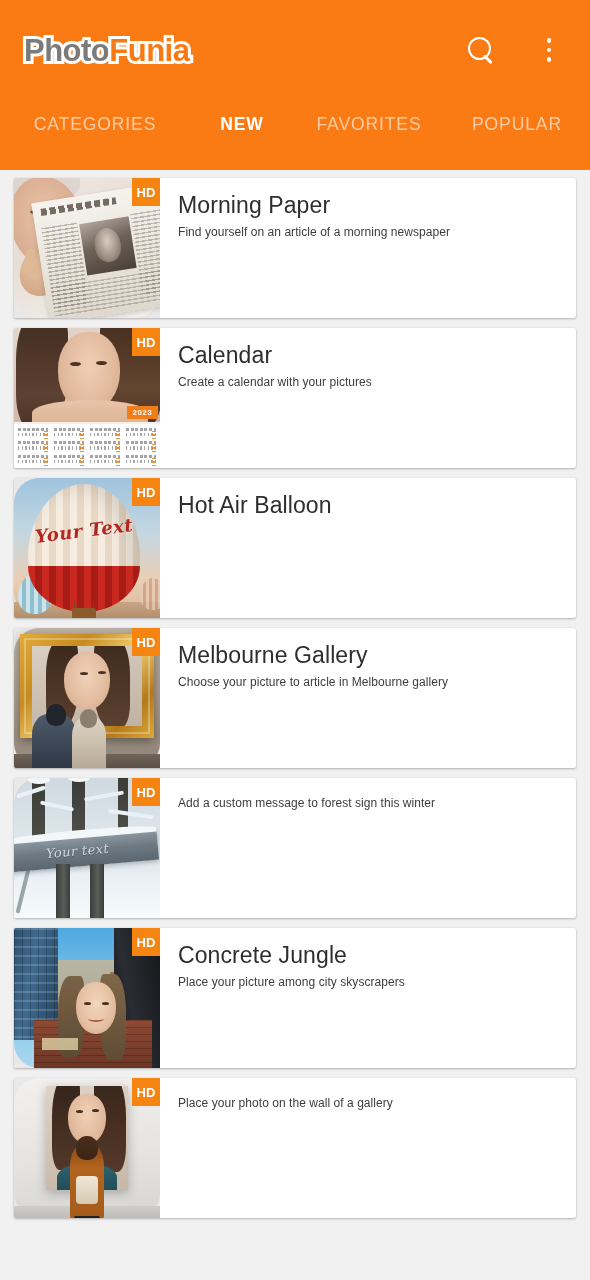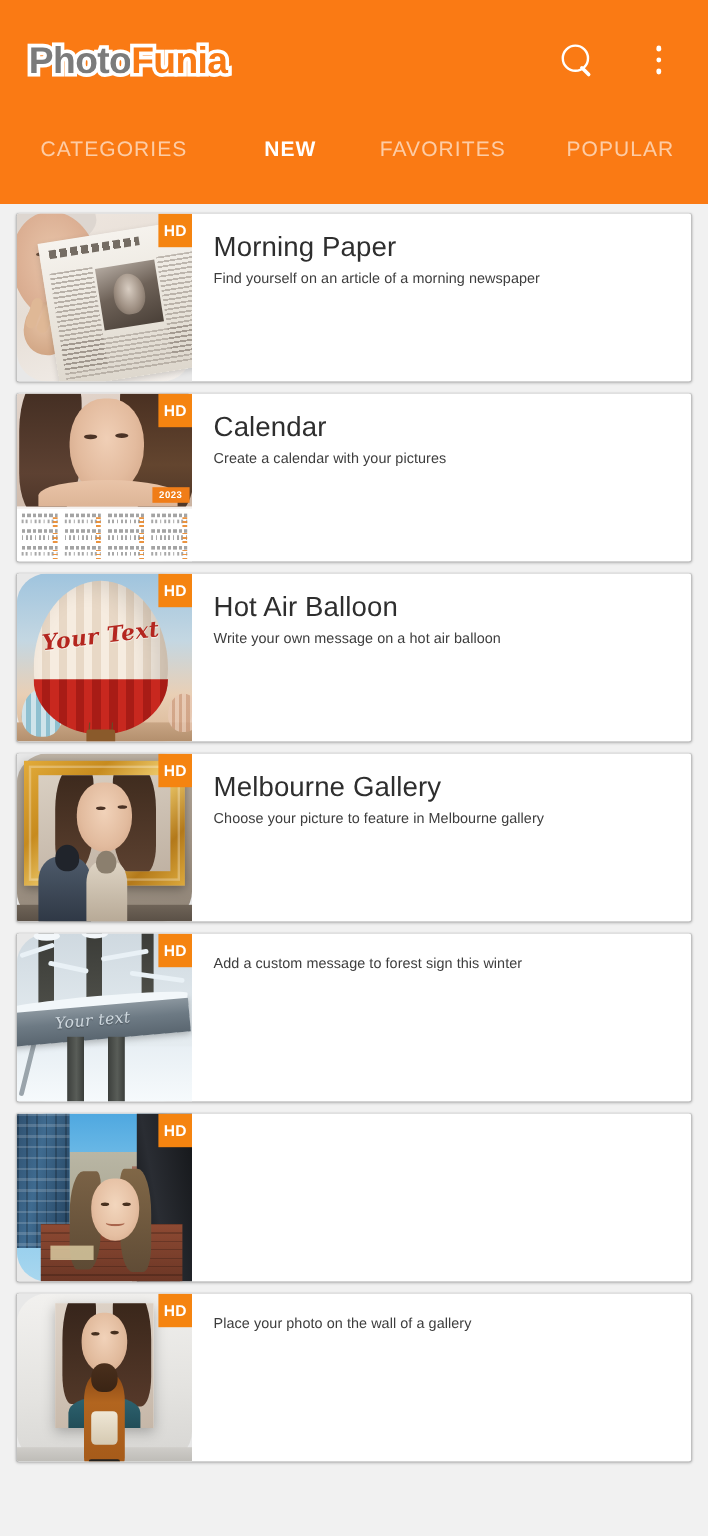--- a/index.html
+++ b/index.html
@@ -713,21 +713,20 @@
           <div class="hab-balloon"></div>
           <div class="hab-red"></div>
           <div class="hab-text">Your Text</div>
           <div class="hab-rope"></div>
           <div class="hab-basket"></div>
         </div>
         <div class="hd-badge">HD</div>
       </div>
       <div class="card-body">
         <div class="card-title">Hot Air Balloon</div>
-        <div class="card-desc">Write your own message on a hot air balloon</div>
       </div>
     </div>
 
     <div class="card">
       <div class="thumb">
         <div class="scene mg-bg">
           <div class="mg-floor"></div>
           <div class="mg-frame">
             <div class="mg-canvas">
               <div class="mg-hairL"></div>
@@ -739,21 +738,21 @@
           </div>
           <div class="mg-vis1"></div>
           <div class="mg-vis1head"></div>
           <div class="mg-vis2"></div>
           <div class="mg-vis2head"></div>
         </div>
         <div class="hd-badge">HD</div>
       </div>
       <div class="card-body">
         <div class="card-title">Melbourne Gallery</div>
-        <div class="card-desc">Choose your picture to feature in Melbourne gallery</div>
+        <div class="card-desc">Choose your picture to article in Melbourne gallery</div>
       </div>
     </div>
 
     <div class="card">
       <div class="thumb">
         <div class="scene ss-bg">
           <div class="ss-snowground"></div>
           <div class="ss-tree" style="left:18px;"></div>
           <div class="ss-tree" style="left:58px;height:62px;"></div>
           <div class="ss-tree" style="left:104px;width:10px;height:56px;"></div>
@@ -788,20 +787,24 @@
           <div class="cj-hairL"></div>
           <div class="cj-hairR"></div>
           <div class="cj-faceC"></div>
           <div class="cj-eyeC" style="left:70px;top:74px;"></div>
           <div class="cj-eyeC" style="left:88px;top:74px;"></div>
           <div class="cj-smile"></div>
           <div class="cj-sign"></div>
         </div>
         <div class="hd-badge">HD</div>
       </div>
+      <div class="card-body">
+        <div class="card-title">Concrete Jungle</div>
+        <div class="card-desc">Place your picture among city skyscrapers</div>
+      </div>
     </div>
 
     <div class="card">
       <div class="thumb">
         <div class="scene ag-bg">
           <div class="ag-floor"></div>
           <div class="ag-canvas">
             <div class="ag-hairL"></div>
             <div class="ag-hairR"></div>
             <div class="ag-faceC"></div>

